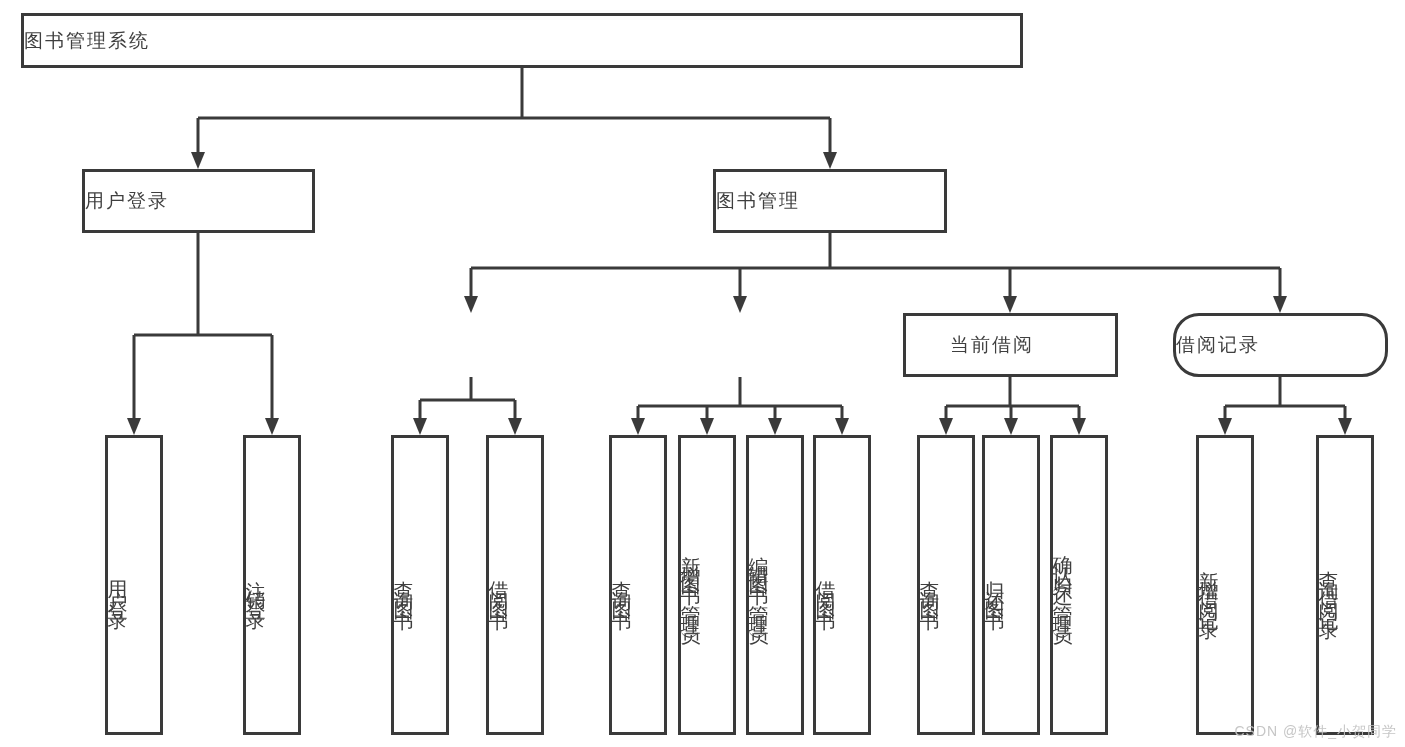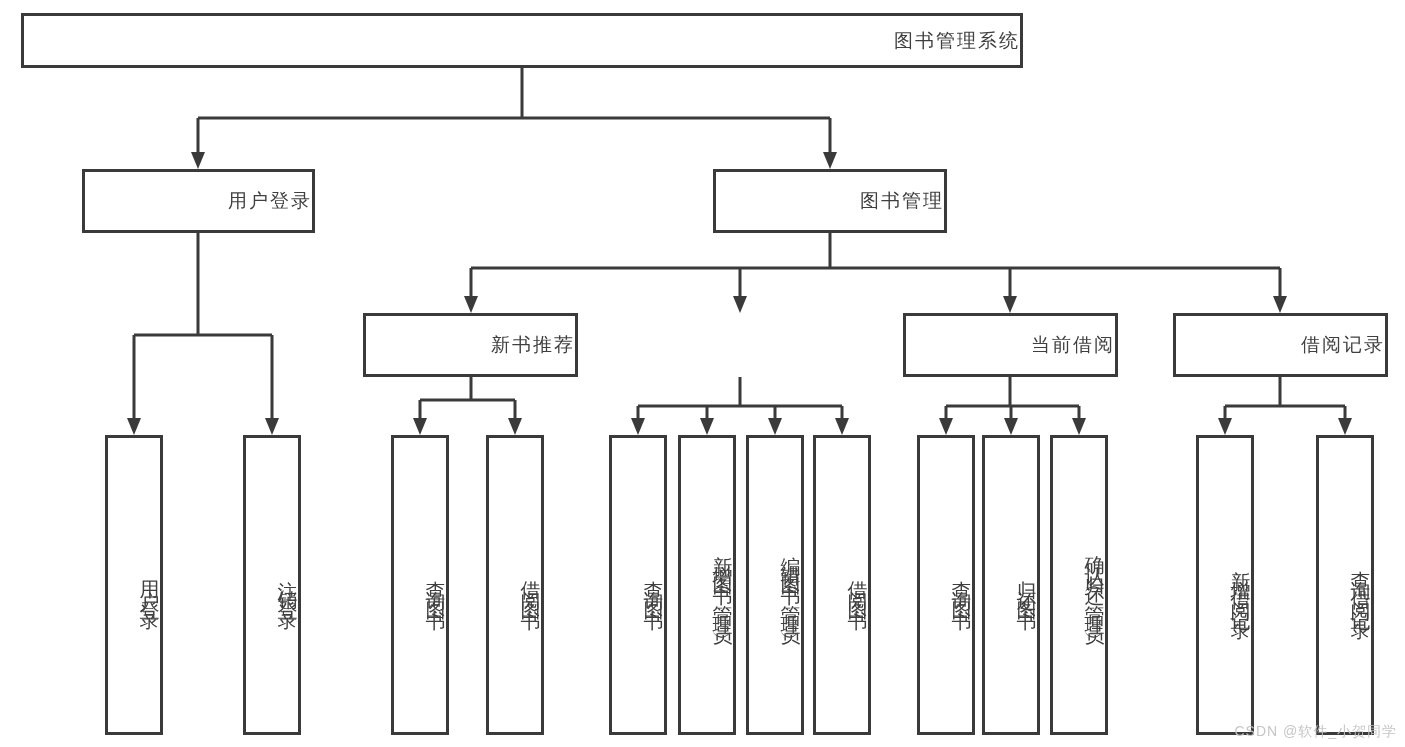--- a/index.html
+++ b/index.html
@@ -17,21 +17,21 @@
     width: 1405px; height: 747px;
     z-index: 0;
   }
   .node {
     position: absolute;
     box-sizing: border-box;
     border: 3px solid #3a3a3a;
     background: #ffffff;
     display: flex;
     align-items: center;
-    justify-content: flex-end;
+    justify-content: flex-start;
     color: #3f3f3f;
     z-index: 1;
   }
   .node.hlabel span {
     font-size: 19px;
     letter-spacing: 2px;
     white-space: nowrap;
   }
   .l2 { top: 169px; height: 64px; }
   .l3 { top: 313px; height: 64px; width: 215px; }
@@ -96,27 +96,24 @@
     <span>图书管理系统</span>
   </div>
 
   <div class="node hlabel l2" style="left:82px; width:233px;">
     <span>用户登录</span>
   </div>
   <div class="node hlabel l2" style="left:713px; width:234px;">
     <span>图书管理</span>
   </div>
 
-  <div class="node hlabel l3" style="left:363px;">
-    <span>新书推荐</span>
-  </div>
   <div class="node hlabel l3" style="left:903px;padding-left:44px;">
     <span>当前借阅</span>
   </div>
-  <div class="node hlabel l3" style="left:1173px;">
+  <div class="node hlabel l3" style="left:1173px;border-radius:26px;">
     <span>借阅记录</span>
   </div>
 
   <div class="node leaf" style="left:105px;">
     <span class="v">用户登录</span>
   </div>
   <div class="node leaf" style="left:243px;">
     <span class="v">注销登录</span>
   </div>
 

